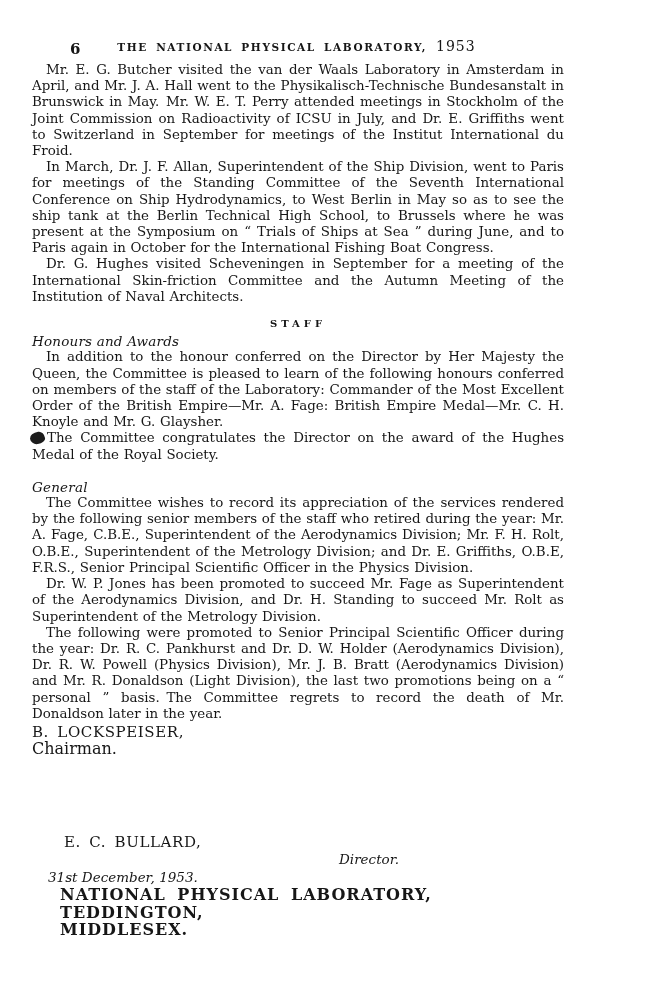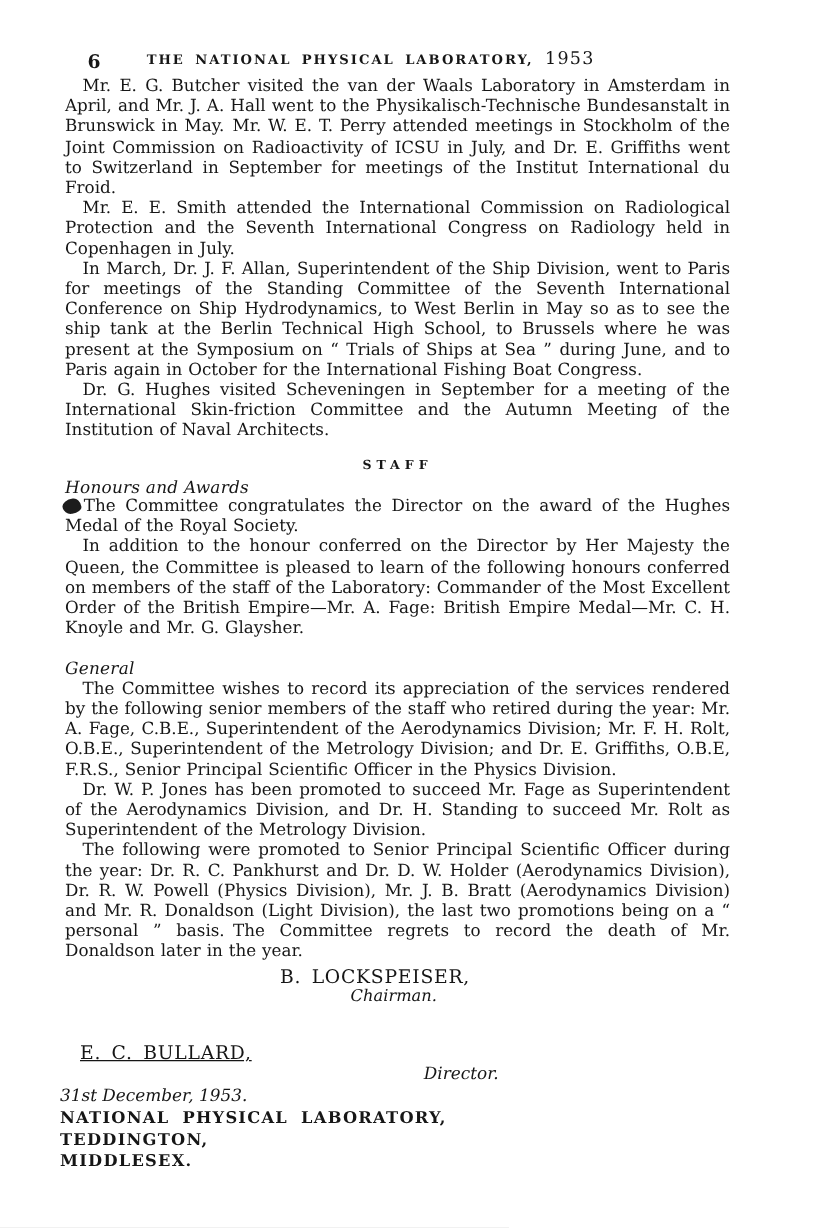--- a/index.html
+++ b/index.html
@@ -13,21 +13,21 @@
     overflow:hidden;
   }
   
   .running-head{position:absolute;top:36px;left:0;width:650px;height:22px;}
   .page-num{position:absolute;left:70px;top:4px;font-size:15px;font-weight:bold;}
   .head-title{position:absolute;left:0;top:0;width:593px;text-align:center;}
   .head-caps{font-size:10.5px;font-weight:bold;letter-spacing:1.6px;word-spacing:3px;}
   .head-year{font-size:14px;font-weight:normal;letter-spacing:1px;margin-left:4px;}
   
   .content{
-    position:absolute;left:52px;top:62px;width:532px;
+    position:absolute;left:32px;top:62px;width:532px;
     font-size:13.4px;line-height:16.2px;
     text-align:justify;
   }
   .para{margin:0;word-spacing:0.5px;}
   .para.indent{text-indent:14px;}
   .staff-heading{
     margin:11px 0 1px 0;
     text-align:center;
     font-size:10px;font-weight:bold;letter-spacing:4px;
   }
@@ -40,58 +40,57 @@
   .blot{
     display:inline-block;width:15px;height:12px;
     background:#1c1c1c;
     border-radius:62% 40% 55% 45% / 48% 62% 40% 55%;
     transform:rotate(-8deg);
     vertical-align:-2px;
     margin:0 2px 0 -2px;
     box-shadow:2px -2px 0 -4px #1c1c1c;
   }
   
-  .sig-chairman{margin-top:2px;text-align:center;}
+  .sig-chairman{margin-top:2px;text-align:left;}
   .sig-chairman .sig-name{font-size:15px;letter-spacing:0.6px;word-spacing:3px;padding-right:36px;line-height:17px;}
-  .sig-chairman .sig-role{font-style:italic;font-size:13px;padding-right:6px;line-height:16px;}
+  .sig-chairman .sig-role{font-size:16px;padding-right:6px;line-height:16px;}
   
   .sig-block{position:absolute;left:46px;top:834px;width:532px;text-align:left;}
-  .dir-name{font-size:15px;letter-spacing:0.6px;word-spacing:3px;margin-left:18px;line-height:17px;text-decoration:underline;}
+  .dir-name{font-size:15px;letter-spacing:0.6px;word-spacing:3px;margin-left:18px;line-height:17px;}
   .dir-role{font-style:italic;font-size:13.5px;margin-left:114px;line-height:16px;text-align:center;}
   .sig-date{font-style:italic;font-size:13.5px;margin-left:2px;margin-top:2px;line-height:17px;}
   .addr-line{
-    font-size:13px;font-weight:bold;letter-spacing:1px;word-spacing:5px;
-    margin-left:2px;line-height:17.5px;
+    font-size:16px;font-weight:bold;letter-spacing:1px;word-spacing:5px;
+    margin-left:14px;line-height:17.5px;
   }
 </style>
 </head>
 <body>
 
 <div class="page">
 
   <header class="running-head">
     <span class="page-num">6</span>
     <div class="head-title">
       <span class="head-caps">THE NATIONAL PHYSICAL LABORATORY,</span>
       <span class="head-year">1953</span>
     </div>
   </header>
 
   <main class="content">
 
     <p class="para indent">Mr. E. G. Butcher visited the van der Waals Laboratory in Amsterdam in April, and Mr. J. A. Hall went to the Physikalisch-Technische Bundesanstalt in Brunswick in May. Mr. W. E. T. Perry attended meetings in Stockholm of the Joint Commission on Radioactivity of ICSU in July, and Dr. E. Griffiths went to Switzerland in September for meetings of the Institut International du Froid.</p>
-    <p class="para indent">Mr. E. E. Smith attended the International Commission on Radiological Protection and the Seventh International Congress on Radiology held in Copenhagen in July.</p>
     <p class="para indent">In March, Dr. J. F. Allan, Superintendent of the Ship Division, went to Paris for meetings of the Standing Committee of the Seventh International Conference on Ship Hydrodynamics, to West Berlin in May so as to see the ship tank at the Berlin Technical High School, to Brussels where he was present at the Symposium on “ Trials of Ships at Sea ” during June, and to Paris again in October for the International Fishing Boat Congress.</p>
     <p class="para indent">Dr. G. Hughes visited Scheveningen in September for a meeting of the International Skin-friction Committee and the Autumn Meeting of the Institution of Naval Architects.</p>
 
     <h2 class="staff-heading">STAFF</h2>
 
     <h3 class="sub-heading">Honours and Awards</h3>
+    <p class="para indent">In addition to the honour conferred on the Director by Her Majesty the Queen, the Committee is pleased to learn of the following honours conferred on members of the staff of the Laboratory: Commander of the Most Excellent Order of the British Empire—Mr. A. Fage: British Empire Medal—Mr. C. H. Knoyle and Mr. G. Glaysher.</p>
     <p class="para blot-para"><span class="blot"></span><span>The Committee congratulates the Director on the award of the Hughes Medal of the Royal Society.</span></p>
-    <p class="para indent">In addition to the honour conferred on the Director by Her Majesty the Queen, the Committee is pleased to learn of the following honours conferred on members of the staff of the Laboratory: Commander of the Most Excellent Order of the British Empire—Mr. A. Fage: British Empire Medal—Mr. C. H. Knoyle and Mr. G. Glaysher.</p>
 
     <h3 class="sub-heading general">General</h3>
     <p class="para indent">The Committee wishes to record its appreciation of the services rendered by the following senior members of the staff who retired during the year: Mr. A. Fage, C.B.E., Superintendent of the Aerodynamics Division; Mr. F. H. Rolt, O.B.E., Superintendent of the Metrology Division; and Dr. E. Griffiths, O.B.E, F.R.S., Senior Principal Scientific Officer in the Physics Division.</p>
     <p class="para indent">Dr. W. P. Jones has been promoted to succeed Mr. Fage as Superintendent of the Aerodynamics Division, and Dr. H. Standing to succeed Mr. Rolt as Superintendent of the Metrology Division.</p>
     <p class="para indent">The following were promoted to Senior Principal Scientific Officer during the year: Dr. R. C. Pankhurst and Dr. D. W. Holder (Aerodynamics Division), Dr. R. W. Powell (Physics Division), Mr. J. B. Bratt (Aerodynamics Division) and Mr. R. Donaldson (Light Division), the last two promotions being on a “ personal ” basis. The Committee regrets to record the death of Mr. Donaldson later in the year.</p>
 
     <div class="sig-chairman">
       <div class="sig-name">B. LOCKSPEISER,</div>
       <div class="sig-role">Chairman.</div>
     </div>

